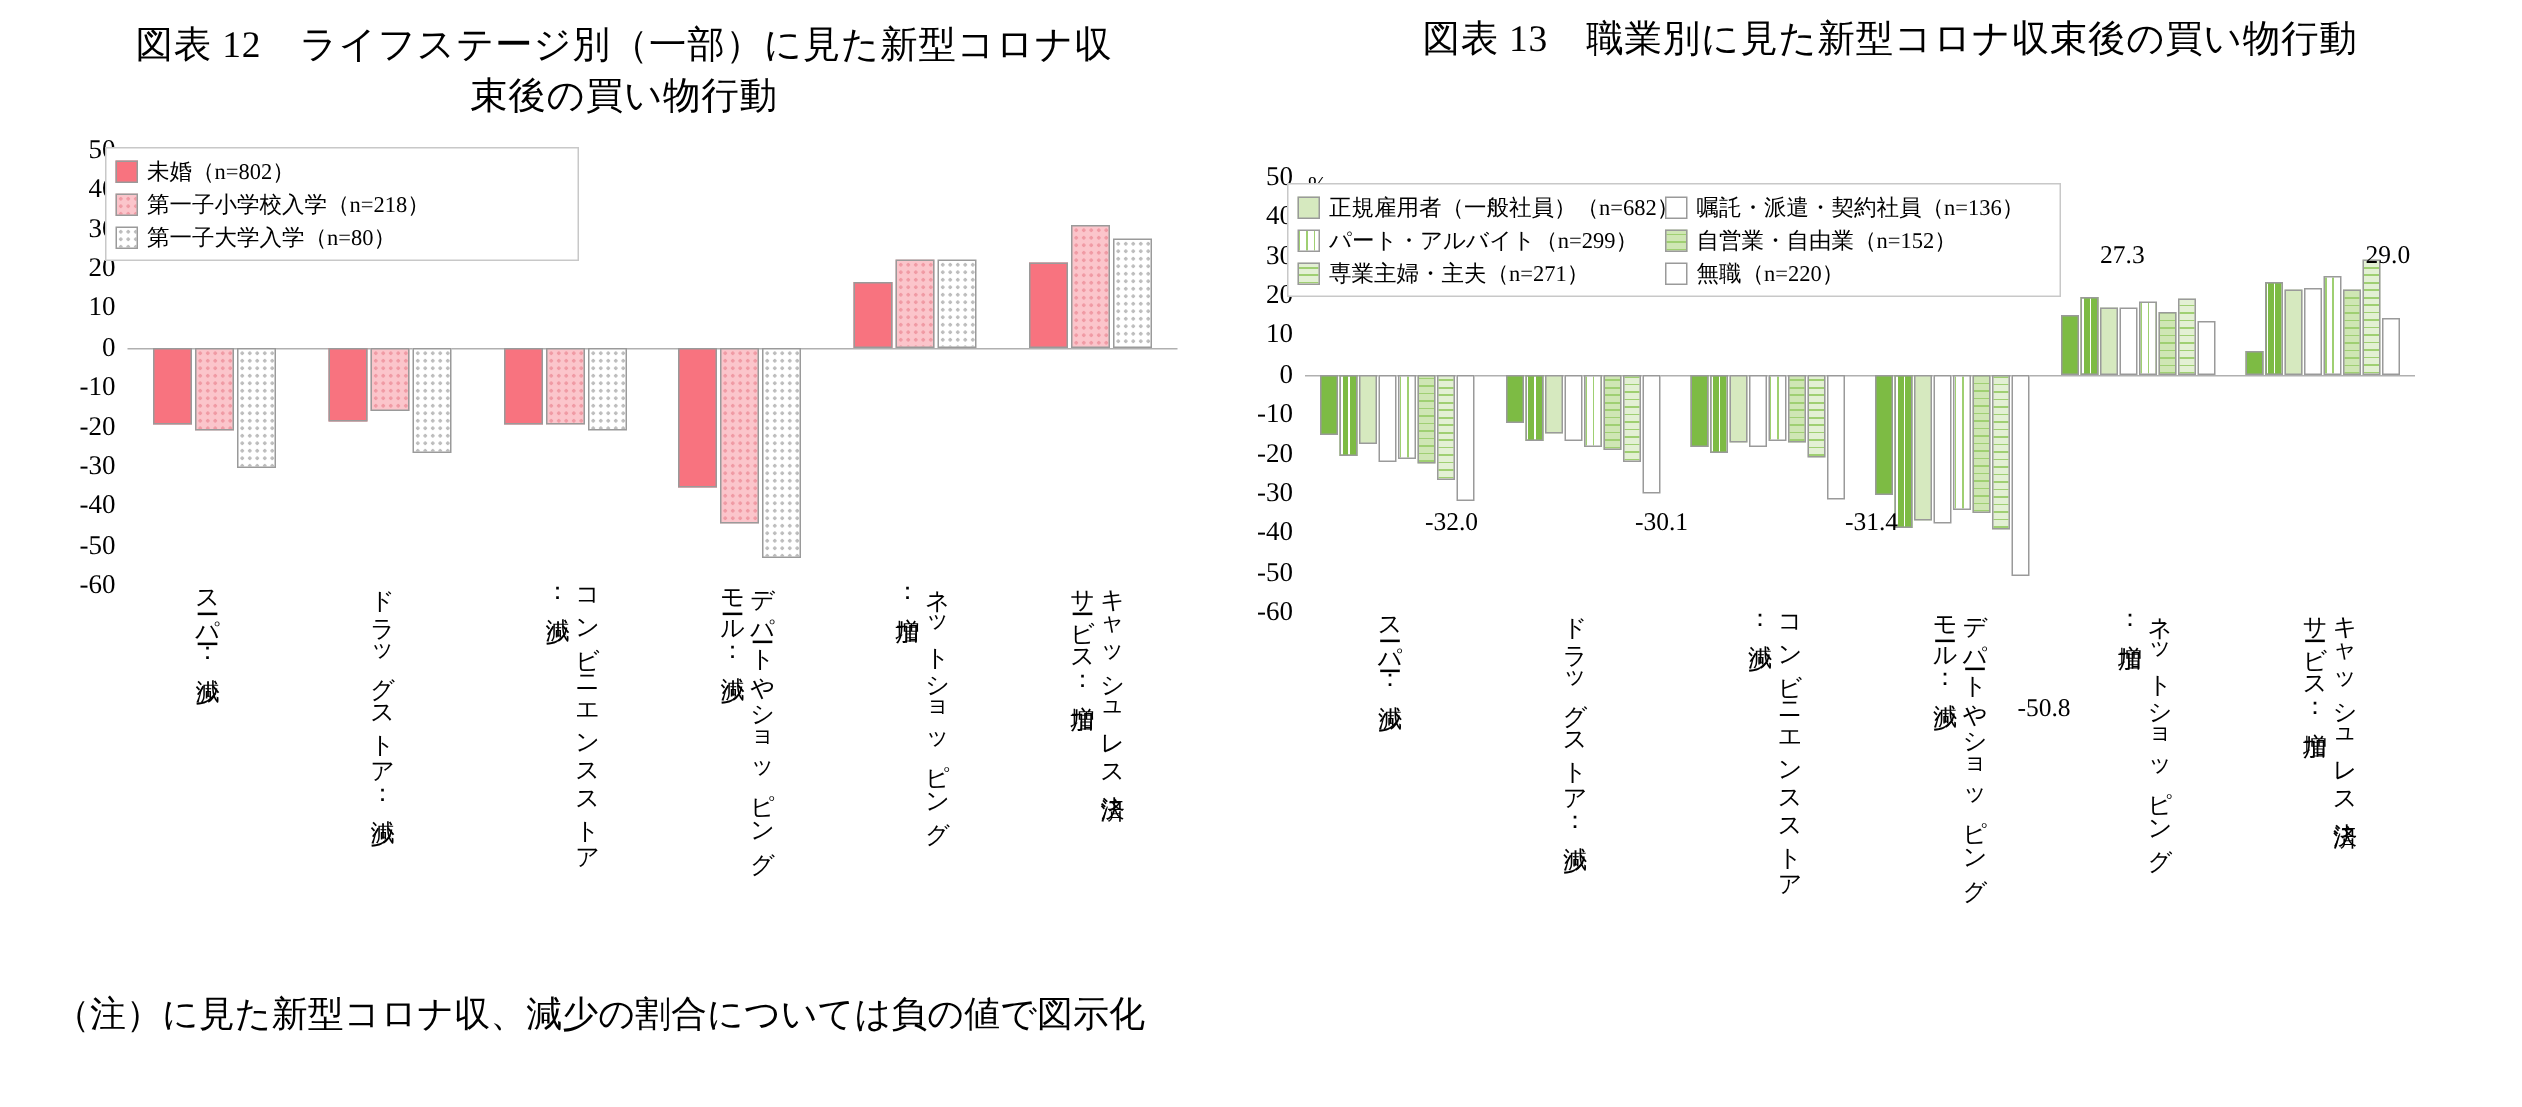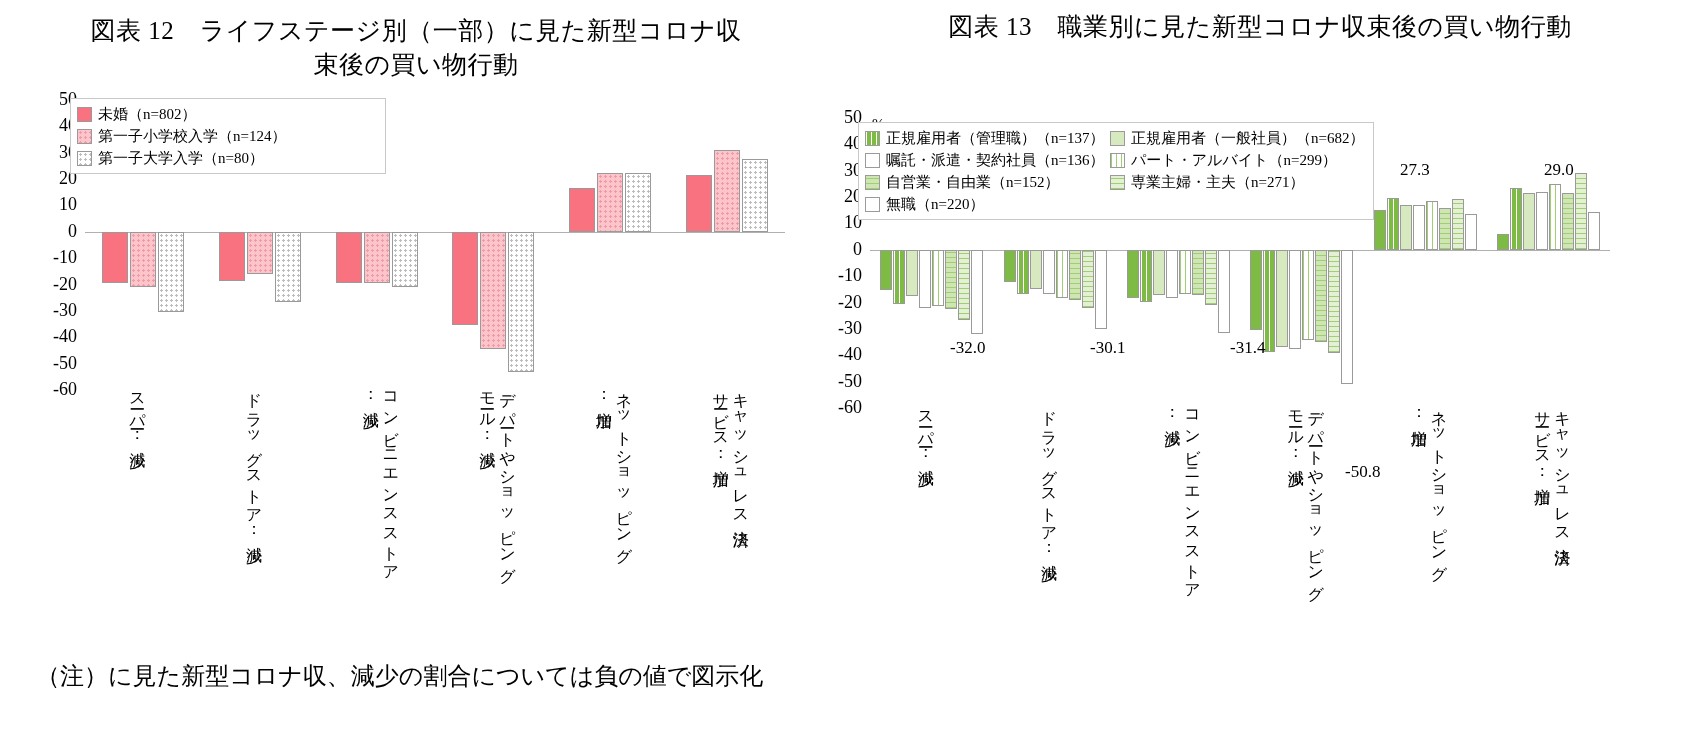--- a/index.html
+++ b/index.html
@@ -114,21 +114,21 @@
       <div class="bar" style="left: 721.667px; top: 67.3182px; width: 26px; height: 72.5px; background: radial-gradient(rgb(189, 189, 189) 1.1px, transparent 1.2px) 0% 0% / 5px 5px rgb(255, 255, 255);"></div>
       <div class="catlabel" style="left: 690.667px; top: 290px; font-size: 16px; line-height: 20px;">キャッシュレス決済
 サービス：増加</div>
       <div class="legend" style="left: 50px; top: 6px; width: 300px;">
         <div class="row">
           <span class="swatch" style="background: rgb(248, 115, 127);"></span>
           <span class="lbl">未婚（n=802）</span>
         </div>
         <div class="row">
           <span class="swatch" style="background: radial-gradient(rgb(240, 154, 164) 1.1px, transparent 1.2px) 0% 0% / 5px 5px rgb(251, 197, 203);"></span>
-          <span class="lbl">第一子小学校入学（n=124）</span>
+          <span class="lbl">第一子小学校入学（n=218）</span>
         </div>
         <div class="row">
           <span class="swatch" style="background: radial-gradient(rgb(189, 189, 189) 1.1px, transparent 1.2px) 0% 0% / 5px 5px rgb(255, 255, 255);"></span>
           <span class="lbl">第一子大学入学（n=80）</span>
         </div>
       </div>
     </div>
   <div class="chart" id="chart13">
       <div class="ytick" style="left: 28px; top: -3px; width: 34px; font-size: 18px;">50</div>
       <div class="ytick" style="left: 28px; top: 23.3636px; width: 34px; font-size: 18px;">40</div>
@@ -200,26 +200,22 @@
       <div class="bar" style="left: 761.833px; top: 82.6091px; width: 12px; height: 57.2091px; background: repeating-linear-gradient(0deg, rgb(159, 207, 114) 0px, rgb(159, 207, 114) 1px, transparent 1px, transparent 5px) rgb(207, 230, 180);"></div>
       <div class="bar" style="left: 774.833px; top: 63.3636px; width: 12px; height: 76.4545px; background: repeating-linear-gradient(0deg, rgb(159, 207, 114) 0px, rgb(159, 207, 114) 1px, transparent 1px, transparent 5px) rgb(227, 240, 212);"></div>
       <div class="bar" style="left: 787.833px; top: 101.591px; width: 12px; height: 38.2273px; background: rgb(255, 255, 255);"></div>
       <div class="catlabel" style="left: 732.333px; top: 290px; font-size: 16px; line-height: 20px;">キャッシュレス決済
 サービス：増加</div>
       <div class="dlabel" style="left: 150px; top: 228px;">-32.0</div>
       <div class="dlabel" style="left: 290px; top: 228px;">-30.1</div>
       <div class="dlabel" style="left: 430px; top: 228px;">-31.4</div>
       <div class="dlabel" style="left: 545px; top: 352px;">-50.8</div>
       <div class="dlabel" style="left: 600px; top: 50px;">27.3</div>
-      <div class="dlabel" style="left: 744px; top: 50px;">29.0</div>
+      <div class="dlabel" style="left: 777px; top: 50px;">29.0</div>
       <div class="legend two-col" style="left: 58px; top: 12px; width: 500px;">
-        <div class="row">
-          <span class="swatch" style="background: repeating-linear-gradient(90deg, rgb(255, 255, 255) 0px, rgb(255, 255, 255) 1px, transparent 1px, transparent 5px) rgb(125, 187, 68);"></span>
-          <span class="lbl">正規雇用者（管理職）（n=137）</span>
-        </div>
         <div class="row">
           <span class="swatch" style="background: rgb(214, 233, 191);"></span>
           <span class="lbl">正規雇用者（一般社員）（n=682）</span>
         </div>
         <div class="row">
           <span class="swatch" style="background: rgb(255, 255, 255);"></span>
           <span class="lbl">嘱託・派遣・契約社員（n=136）</span>
         </div>
         <div class="row">
           <span class="swatch" style="background: repeating-linear-gradient(90deg, rgb(159, 207, 114) 0px, rgb(159, 207, 114) 1px, transparent 1px, transparent 5px) rgb(255, 255, 255);"></span>

